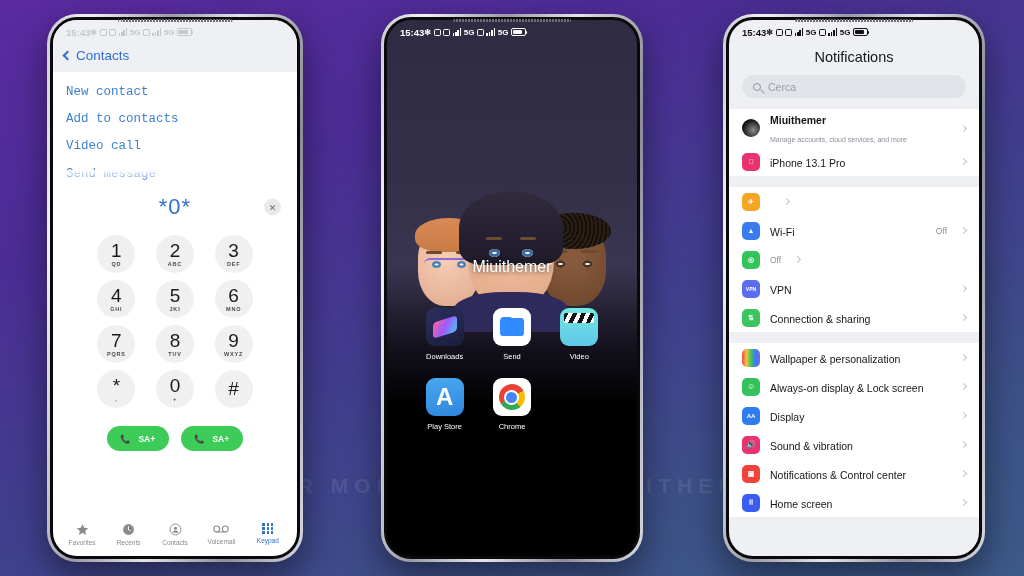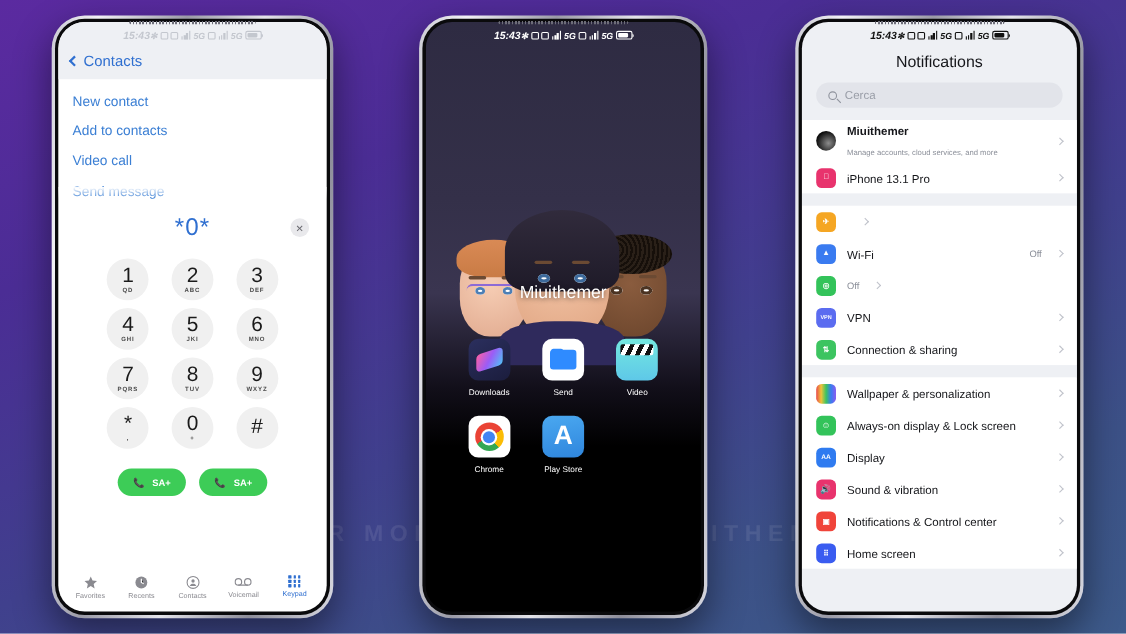--- a/index.html
+++ b/index.html
@@ -31,22 +31,22 @@
   .grille { position:absolute; top:2px; left:50%; transform:translateX(-50%);
     width:46%; height:3px; border-radius:2px;
     background:repeating-linear-gradient(90deg,#6d6d78 0 1.5px,transparent 1.5px 3px);
     z-index:9; }
 
   #phone1 { left:47px;  top:14px;  width:256px; height:548px; }
   #phone2 { left:381px; top:14px;  width:262px; height:548px; }
   #phone3 { left:723px; top:14px;  width:262px; height:548px; }
 
   
-  .statusbar { display:flex; justify-content:center; align-items:center;
-    padding:4px 13px 0 13px; height:20px; font-size:9.5px; font-weight:600;font-style:italic; }
+  .statusbar { display:flex; justify-content:flex-start; align-items:center;
+    padding:4px 13px 0 13px; height:20px; font-size:9.5px; font-weight:600; }
   .sb-right { display:flex; align-items:center; gap:2.5px; font-size:8px; font-weight:700; }
   .sb-icon { display:inline-block; }
   .bars { display:inline-flex; align-items:flex-end; gap:.8px; height:8px; }
   .bars i { display:block; width:1.6px; background:currentColor; }
   .bars i:nth-child(1){height:3px}.bars i:nth-child(2){height:4.5px}
   .bars i:nth-child(3){height:6px}.bars i:nth-child(4){height:8px}
   .batt { width:15px; height:8px; border:1px solid currentColor; border-radius:2px;
     position:relative; padding:1px; }
   .batt::after{content:"";position:absolute;right:-2.5px;top:2.2px;width:1.5px;height:3px;
     background:currentColor;border-radius:0 1px 1px 0;}
@@ -55,21 +55,21 @@
 
   
   #phone1 .screen { background:#fff; display:flex; flex-direction:column; }
   .p1-top { background:#eef0f4; padding-bottom:9px; }
   .p1-top .statusbar { color:rgba(110,115,130,.33); }
   .back-row { display:flex; align-items:center; gap:4px; padding:8px 12px 0 11px;
     color:#2f6fd0; font-size:13.5px; }
   .chev-left { width:7px;height:7px;border-left:2px solid #2f6fd0;border-bottom:2px solid #2f6fd0;
     transform:rotate(45deg); margin-right:1px; }
   .sugg { padding:0 12px; }
-  .sugg-item { color:#3b7fd4; font-size:12.5px; padding:13px 0 0 1px; }
+  .sugg-item { color:#3b7fd4; font-size:12.5px; padding:13px 0 0 1px;font-family:Liberation Mono, monospace; }
   .sugg-item.cut { padding-top:14px; }
   .p1-fade { height:11px; background:linear-gradient(#fff,rgba(255,255,255,0)); margin-top:-11px;
     position:relative; z-index:4; }
   .num-row { display:flex; align-items:center; justify-content:center; position:relative;
     height:40px; margin-top:6px; }
   .num-disp { font-size:22px; color:#2f6fd0; letter-spacing:1px; }
   .num-clear { position:absolute; right:16px; top:50%; transform:translateY(-50%);
     width:17px;height:17px;border-radius:50%;background:#e9e9ec;
     display:flex;align-items:center;justify-content:center;font-size:9px;color:#6a6a70; }
   .keypad { display:grid; grid-template-columns:repeat(3,1fr); justify-items:center;
@@ -428,28 +428,28 @@
         </div>
         <div class="app">
           <span class="app-ic ic-file"></span>
           <span class="app-lbl">Send</span>
         </div>
         <div class="app">
           <span class="app-ic ic-video"></span>
           <span class="app-lbl">Video</span>
         </div>
         <div class="app">
+          <span class="app-ic ic-play"></span>
+          <span class="app-lbl">Play Store</span>
+        </div>
+        <div class="app">
           <span class="app-ic ic-chrome">
               <span class="chrome-d"></span>
             </span>
           <span class="app-lbl">Chrome</span>
-        </div>
-        <div class="app">
-          <span class="app-ic ic-play"></span>
-          <span class="app-lbl">Play Store</span>
         </div>
       </div>
 
     </div>
   </div>
 </div>
 
 <div class="phone" id="phone3">
   <div class="phone-inner">
     <div class="grille"></div>

